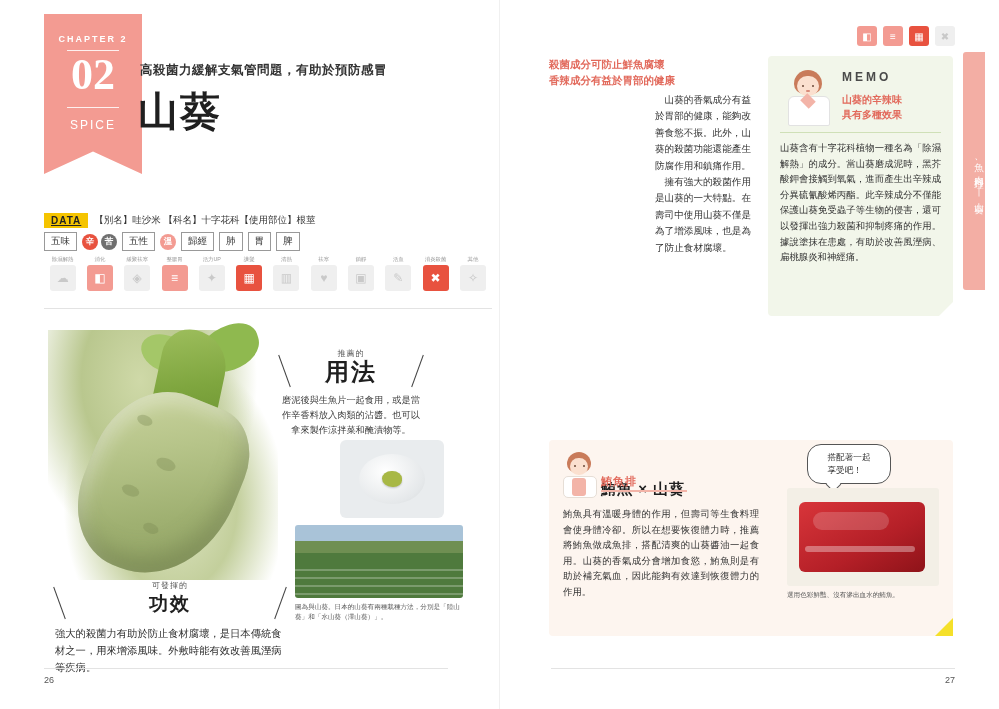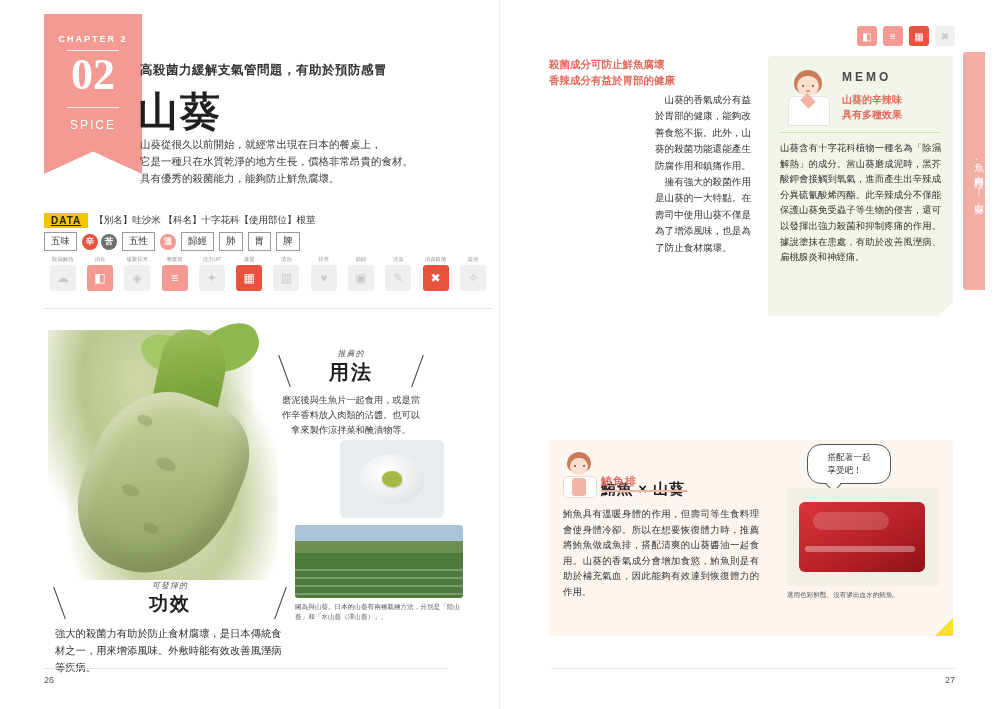--- a/index.html
+++ b/index.html
@@ -85,22 +85,22 @@
     position:absolute;left:38px;top:62px;width:150px;height:185px;
     background:linear-gradient(150deg,#cfd8a4 0%,#b6c489 35%,#9fb071 65%,#8fa262 100%);
     border-radius:45% 30% 55% 40%;transform:rotate(22deg);
     box-shadow:inset -10px -14px 22px rgba(90,100,60,.35), inset 8px 8px 18px rgba(255,255,255,.35);
   }
   .wasabi .bump{position:absolute;border-radius:50%;background:rgba(120,135,80,.35);}
 
   
   .usage{position:absolute;left:280px;top:348px;width:142px;}
   .slash-head{position:relative;text-align:center;}
-  .slash-head .sm{font-size:8px;color:#555;letter-spacing:1px;font-style:italic;}
-  .slash-head .bg{font-size:20px;font-weight:bold;color:#1f1f1f;letter-spacing:2px;line-height:26px;}
+  .slash-head .sm{font-size:8px;color:#555;letter-spacing:1px;}
+  .slash-head .bg{font-size:24px;font-weight:bold;color:#1f1f1f;letter-spacing:2px;line-height:26px;}
   .slash-head:before,.slash-head:after{
     content:"";position:absolute;top:6px;width:1px;height:34px;background:#444;
   }
   .slash-head:before{left:4px;transform:rotate(-20deg);}
   .slash-head:after{right:4px;transform:rotate(20deg);}
   .usage p{font-size:9.2px;line-height:15px;margin:8px 0 0;color:#3a3a3a;text-align:center;}
 
   .plate{
     position:absolute;left:340px;top:440px;width:104px;height:78px;border-radius:6px;
     background:#e9ecee;
@@ -228,25 +228,20 @@
     <div class="ch">CHAPTER 2</div>
     <div class="line1"></div>
     <div class="num">02</div>
     <div class="line2"></div>
     <div class="sp">SPICE</div>
   </div>
 
   <div class="sub-title">高殺菌力緩解支氣管問題，有助於預防感冒</div>
   <div class="big-title">山葵</div>
 
-  <div class="lead">
-    <div>山葵從很久以前開始，就經常出現在日本的餐桌上，</div>
-    <div>它是一種只在水質乾淨的地方生長，價格非常昂貴的食材。</div>
-    <div>具有優秀的殺菌能力，能夠防止鮮魚腐壞。</div>
-  </div>
 
   <div class="data-row">
     <span class="data-tag">DATA</span>
     <span class="data-text">【別名】哇沙米 【科名】十字花科【使用部位】根莖</span>
   </div>
 
   <div class="chip-row">
     <span class="chip">五味</span>
     <span class="chip-group">
       <span class="dot red">辛</span>

